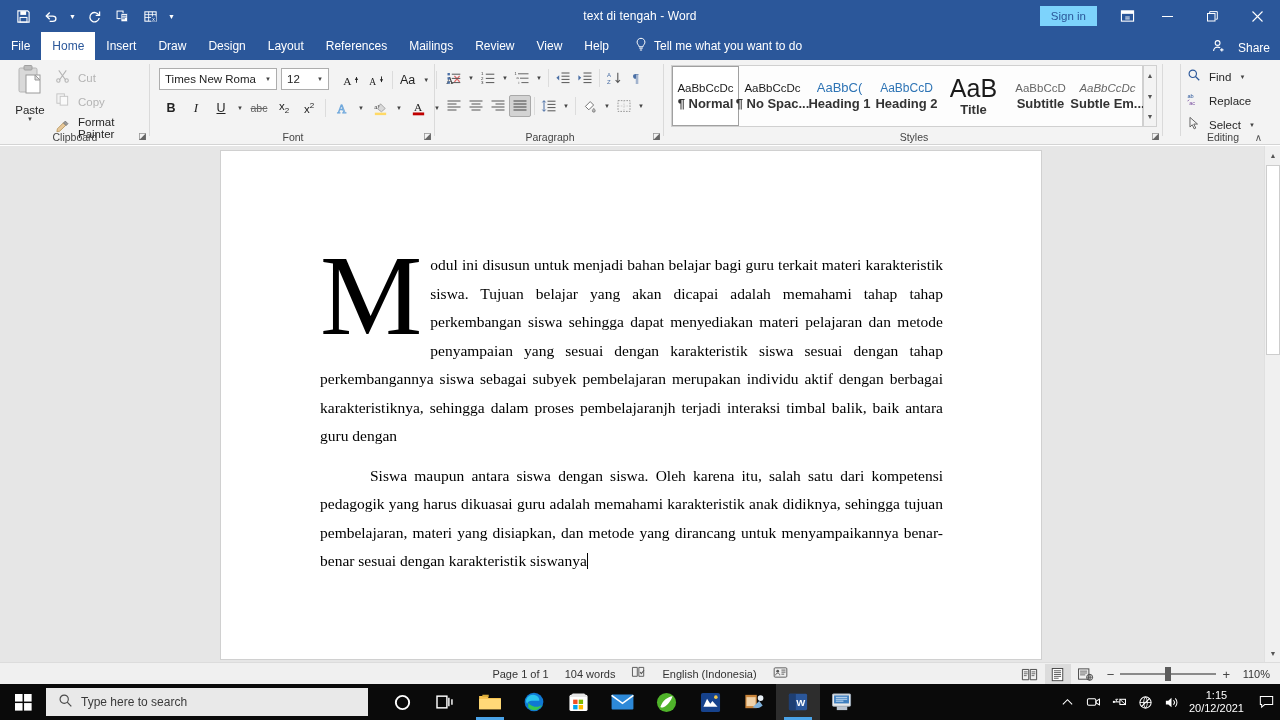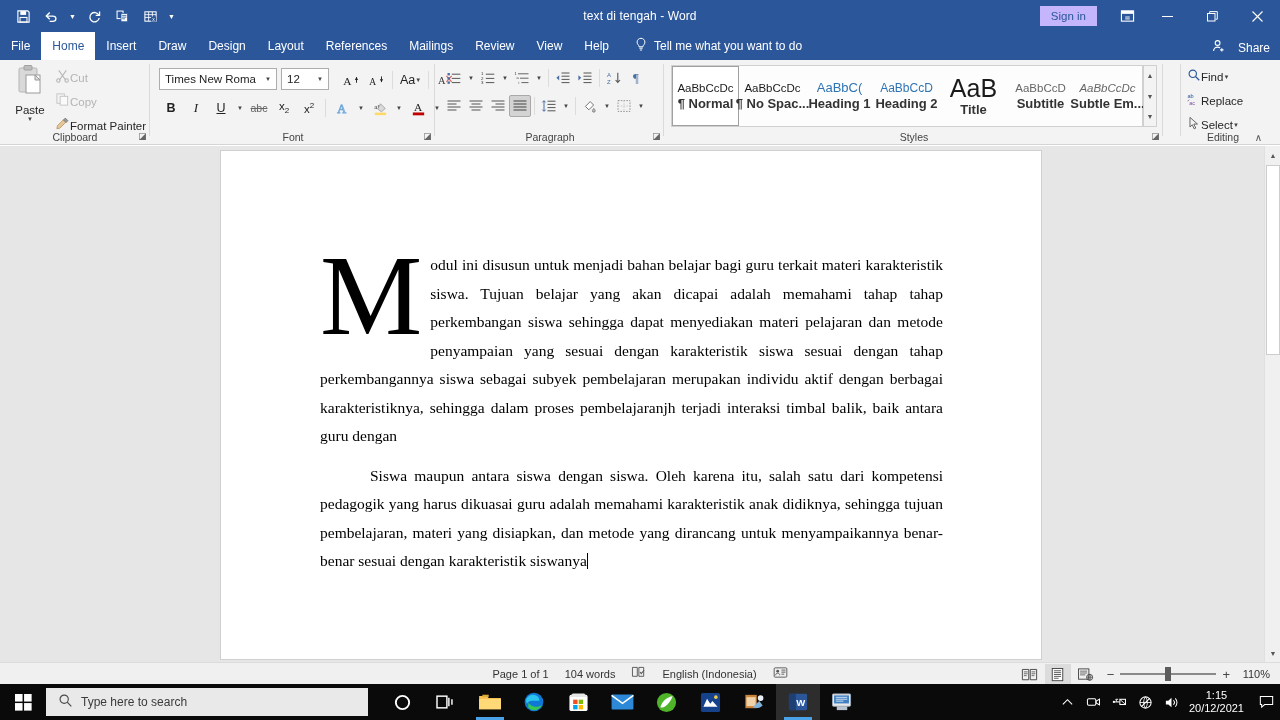--- a/index.html
+++ b/index.html
@@ -22,21 +22,21 @@
     color:#fff; border-radius:2px;
   }
   .qat-caret{width:13px;height:26px;display:flex;align-items:center;justify-content:center;font-size:7px;color:#fff;}
   .title-text{
     position:absolute; left:0; top:0; width:1280px; height:32px;
     display:flex; align-items:center; justify-content:center;
     font-size:12px; color:#fff; letter-spacing:.1px; pointer-events:none;
   }
   .win-right{ position:absolute; right:0; top:0; height:32px; display:flex; align-items:center;}
   .signin{
-    background:#c4b5fd; color:#2b579a; font-size:11.5px;
+    background:#7dd3fc; color:#2b579a; font-size:11.5px;
     padding:3px 11px; margin-right:12px; line-height:14px;
   }
   .ribbon-display{width:36px;height:32px;display:flex;align-items:center;justify-content:center;}
   .wbtn{width:45px;height:32px;display:flex;align-items:center;justify-content:center;}
 
   
   .tabstrip{
     position:absolute; top:32px; left:0; width:1280px; height:28px;
     background:#2b579a; color:#fff; display:flex; align-items:flex-end;
   }
@@ -67,21 +67,21 @@
   .group-sep{ position:absolute; top:4px; width:1px; height:72px; background:#dadada; }
   .dlg-launch{
     position:absolute; bottom:3px; right:2px; width:11px; height:11px;
     font-size:9px; color:#666; line-height:11px; text-align:center;
   }
   .lbl{ font-size:11.5px; color:#262626; }
   .lbl.dim{ color:#b4b4b4; }
 
   .ico{ display:inline-block; vertical-align:middle; }
   .caret{ font-size:6px; color:#444; display:inline-block; vertical-align:middle;}
-  .rb-item{ display:flex; align-items:center; gap:0; padding:2px 3px; border-radius:2px;}
+  .rb-item{ display:flex; align-items:center; gap:8px; padding:2px 3px; border-radius:2px;}
 
   
   #g-clipboard{ left:0; width:150px; }
   .paste-btn{
     position:absolute; left:8px; top:4px; width:44px; height:62px;
     display:flex; flex-direction:column; align-items:center; justify-content:flex-start;
   }
   .paste-label{ font-size:11.5px; color:#262626; margin-top:2px;}
   .clip-list{ position:absolute; left:52px; top:6px; display:flex; flex-direction:column; gap:1px;}
 

